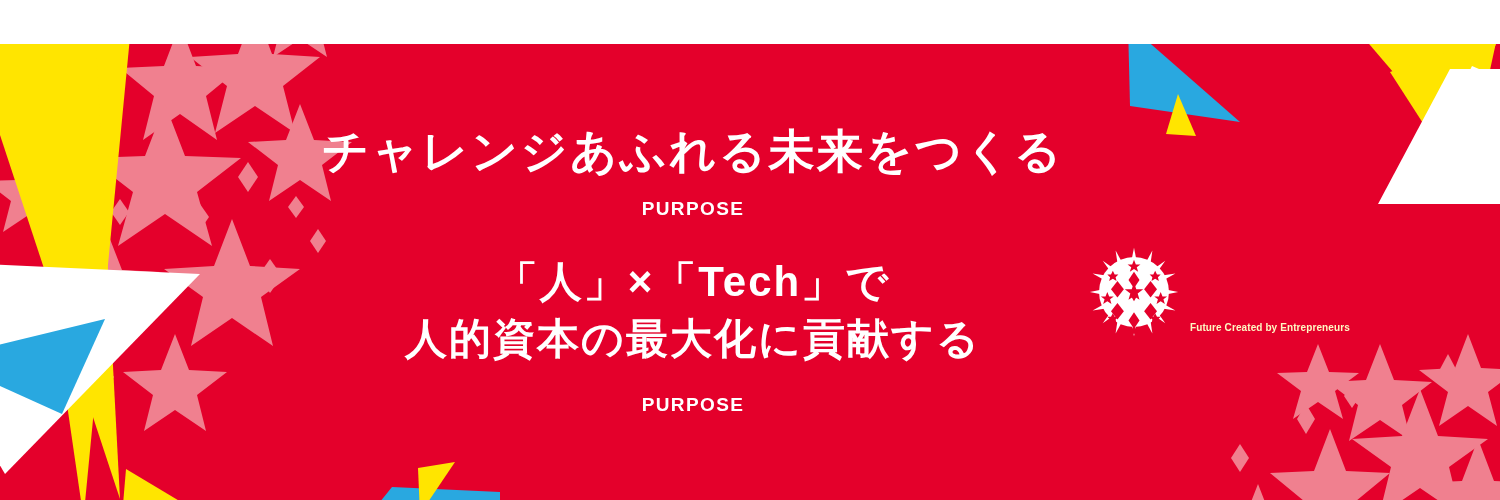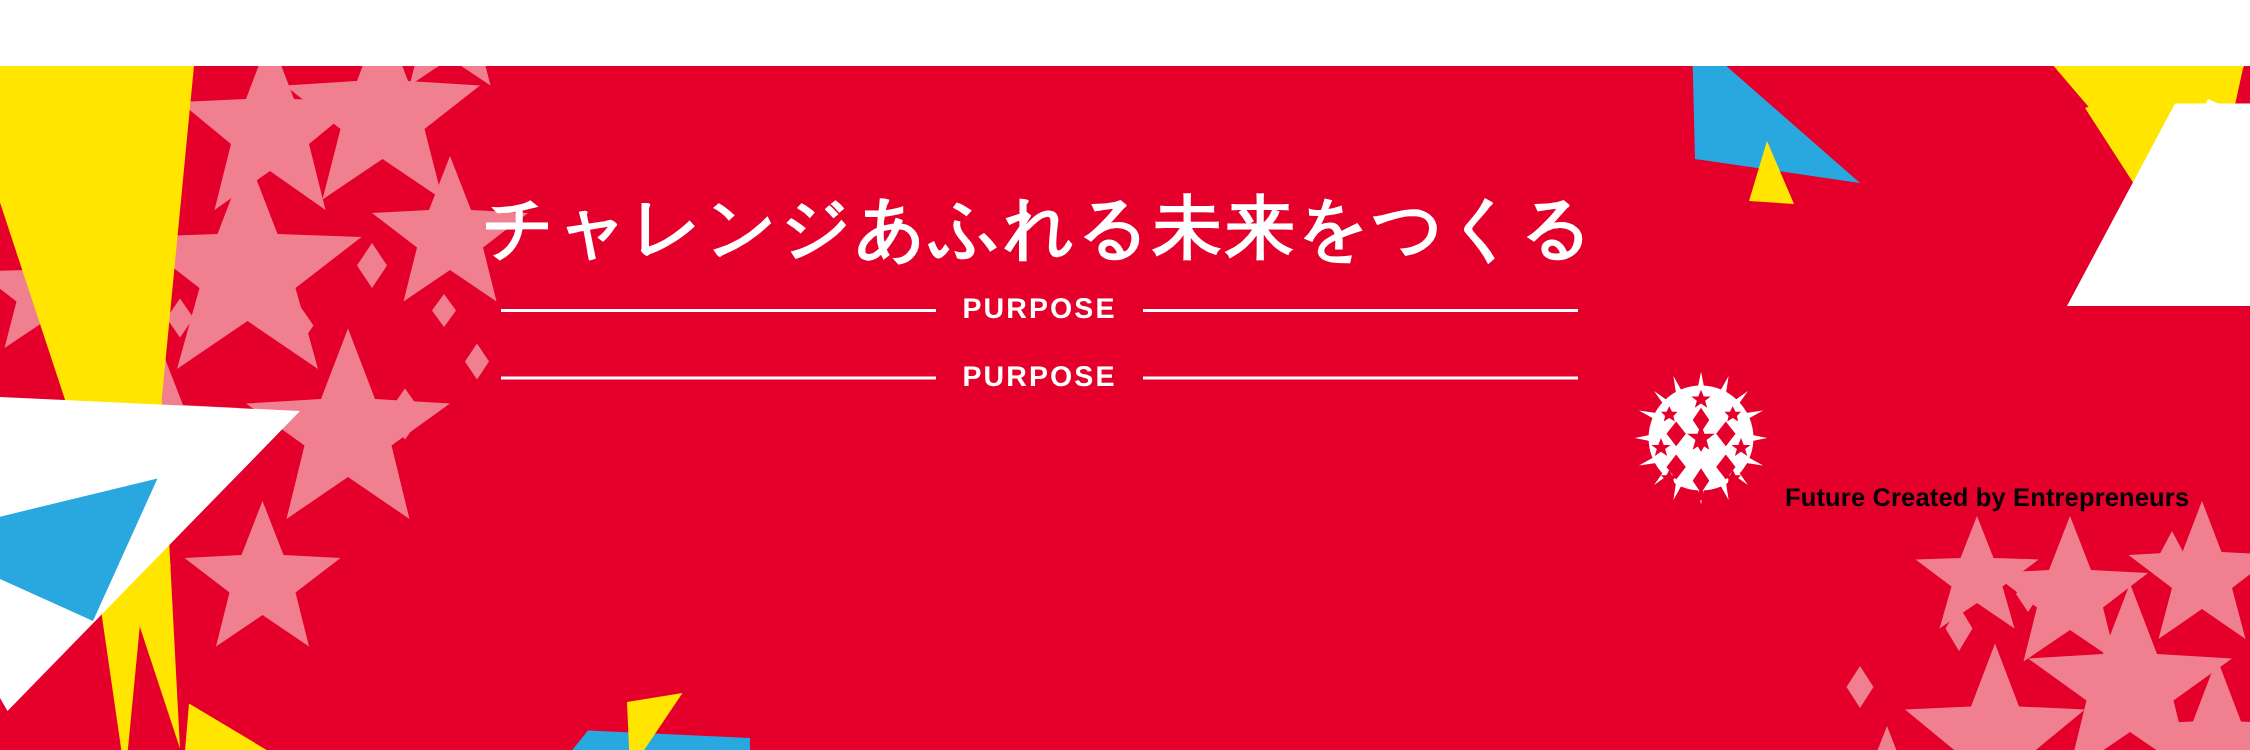--- a/index.html
+++ b/index.html
@@ -49,20 +49,21 @@
     letter-spacing: 2.5px;
     line-height: 1.05;
     white-space: nowrap;
     text-align: center;
   }
   .divider {
     display: flex;
     align-items: center;
     width: 718px;
     margin-top: 22px;
+    flex-direction: column;
   }
   .divider .rule {
     flex: 1 1 auto;
     height: 2px;
     background: #ffffff;
   }
   .divider .label {
     flex: 0 0 auto;
     padding: 0 18px;
     font-size: 19px;
@@ -108,23 +109,23 @@
     font-weight: 700;
     color: #ffffff;
     letter-spacing: -1px;
     line-height: 1;
     font-family: "DejaVu Sans", "Liberation Sans", sans-serif;
   }
   .logo-tagline {
     position: absolute;
     left: 102px;
     top: 79px;
-    font-size: 17px;
-    font-weight: 700;
-    color: #000000;
+    font-size: 10px;
+    font-weight: 700;
+    color: #fef9c3;
     letter-spacing: 0.1px;
     white-space: nowrap;
     line-height: 1;
   }
 </style>
 </head>
 <body>
 
 <div id="banner">
 
@@ -218,20 +219,24 @@
     <div class="center-block">
 
       <div class="purpose-headline">チャレンジあふれる未来をつくる</div>
 
       <div class="divider purpose-divider">
         <span class="rule"></span>
         <span class="label">PURPOSE</span>
         <span class="rule"></span>
       </div>
 
+      <div class="mission-lines">
+        <div class="mission-line">「人」×「Tech」で</div>
+        <div class="mission-line">人的資本の最大化に貢献する</div>
+      </div>
 
       <div class="divider mission-divider">
         <span class="rule"></span>
         <span class="label">PURPOSE</span>
         <span class="rule"></span>
       </div>
 
     </div>
 
     <div class="logo-lockup">

